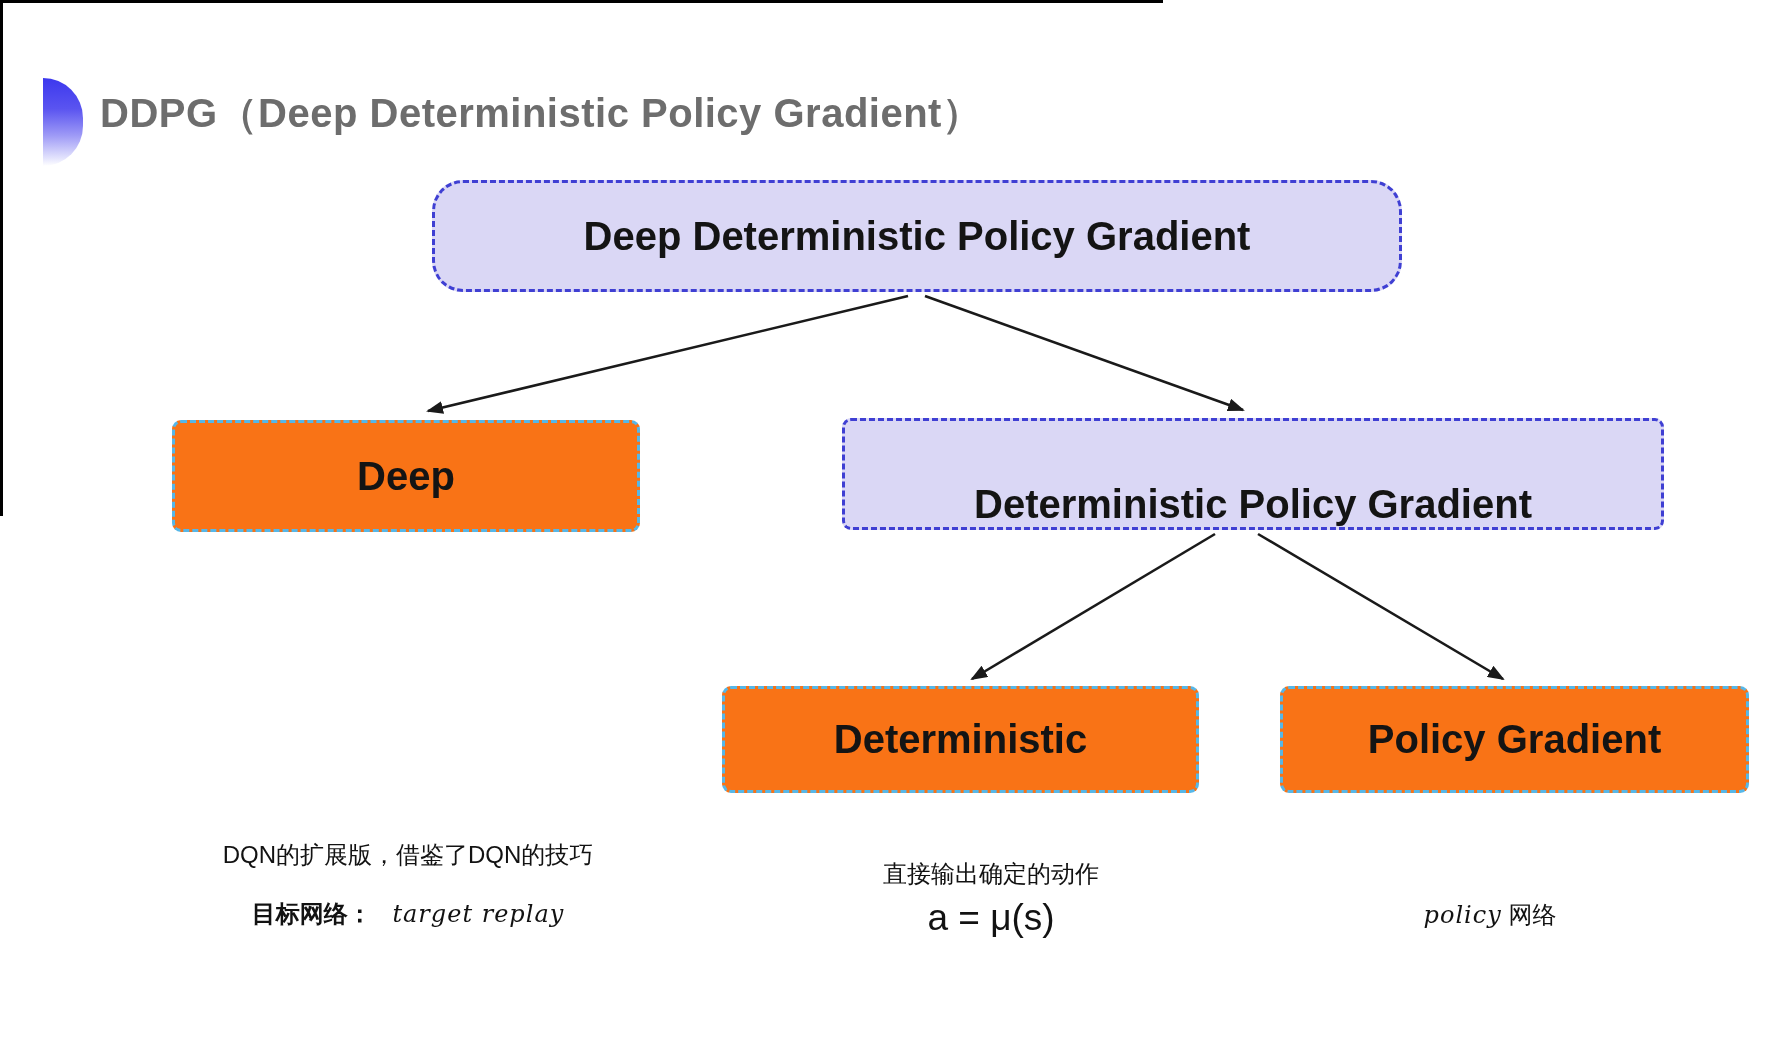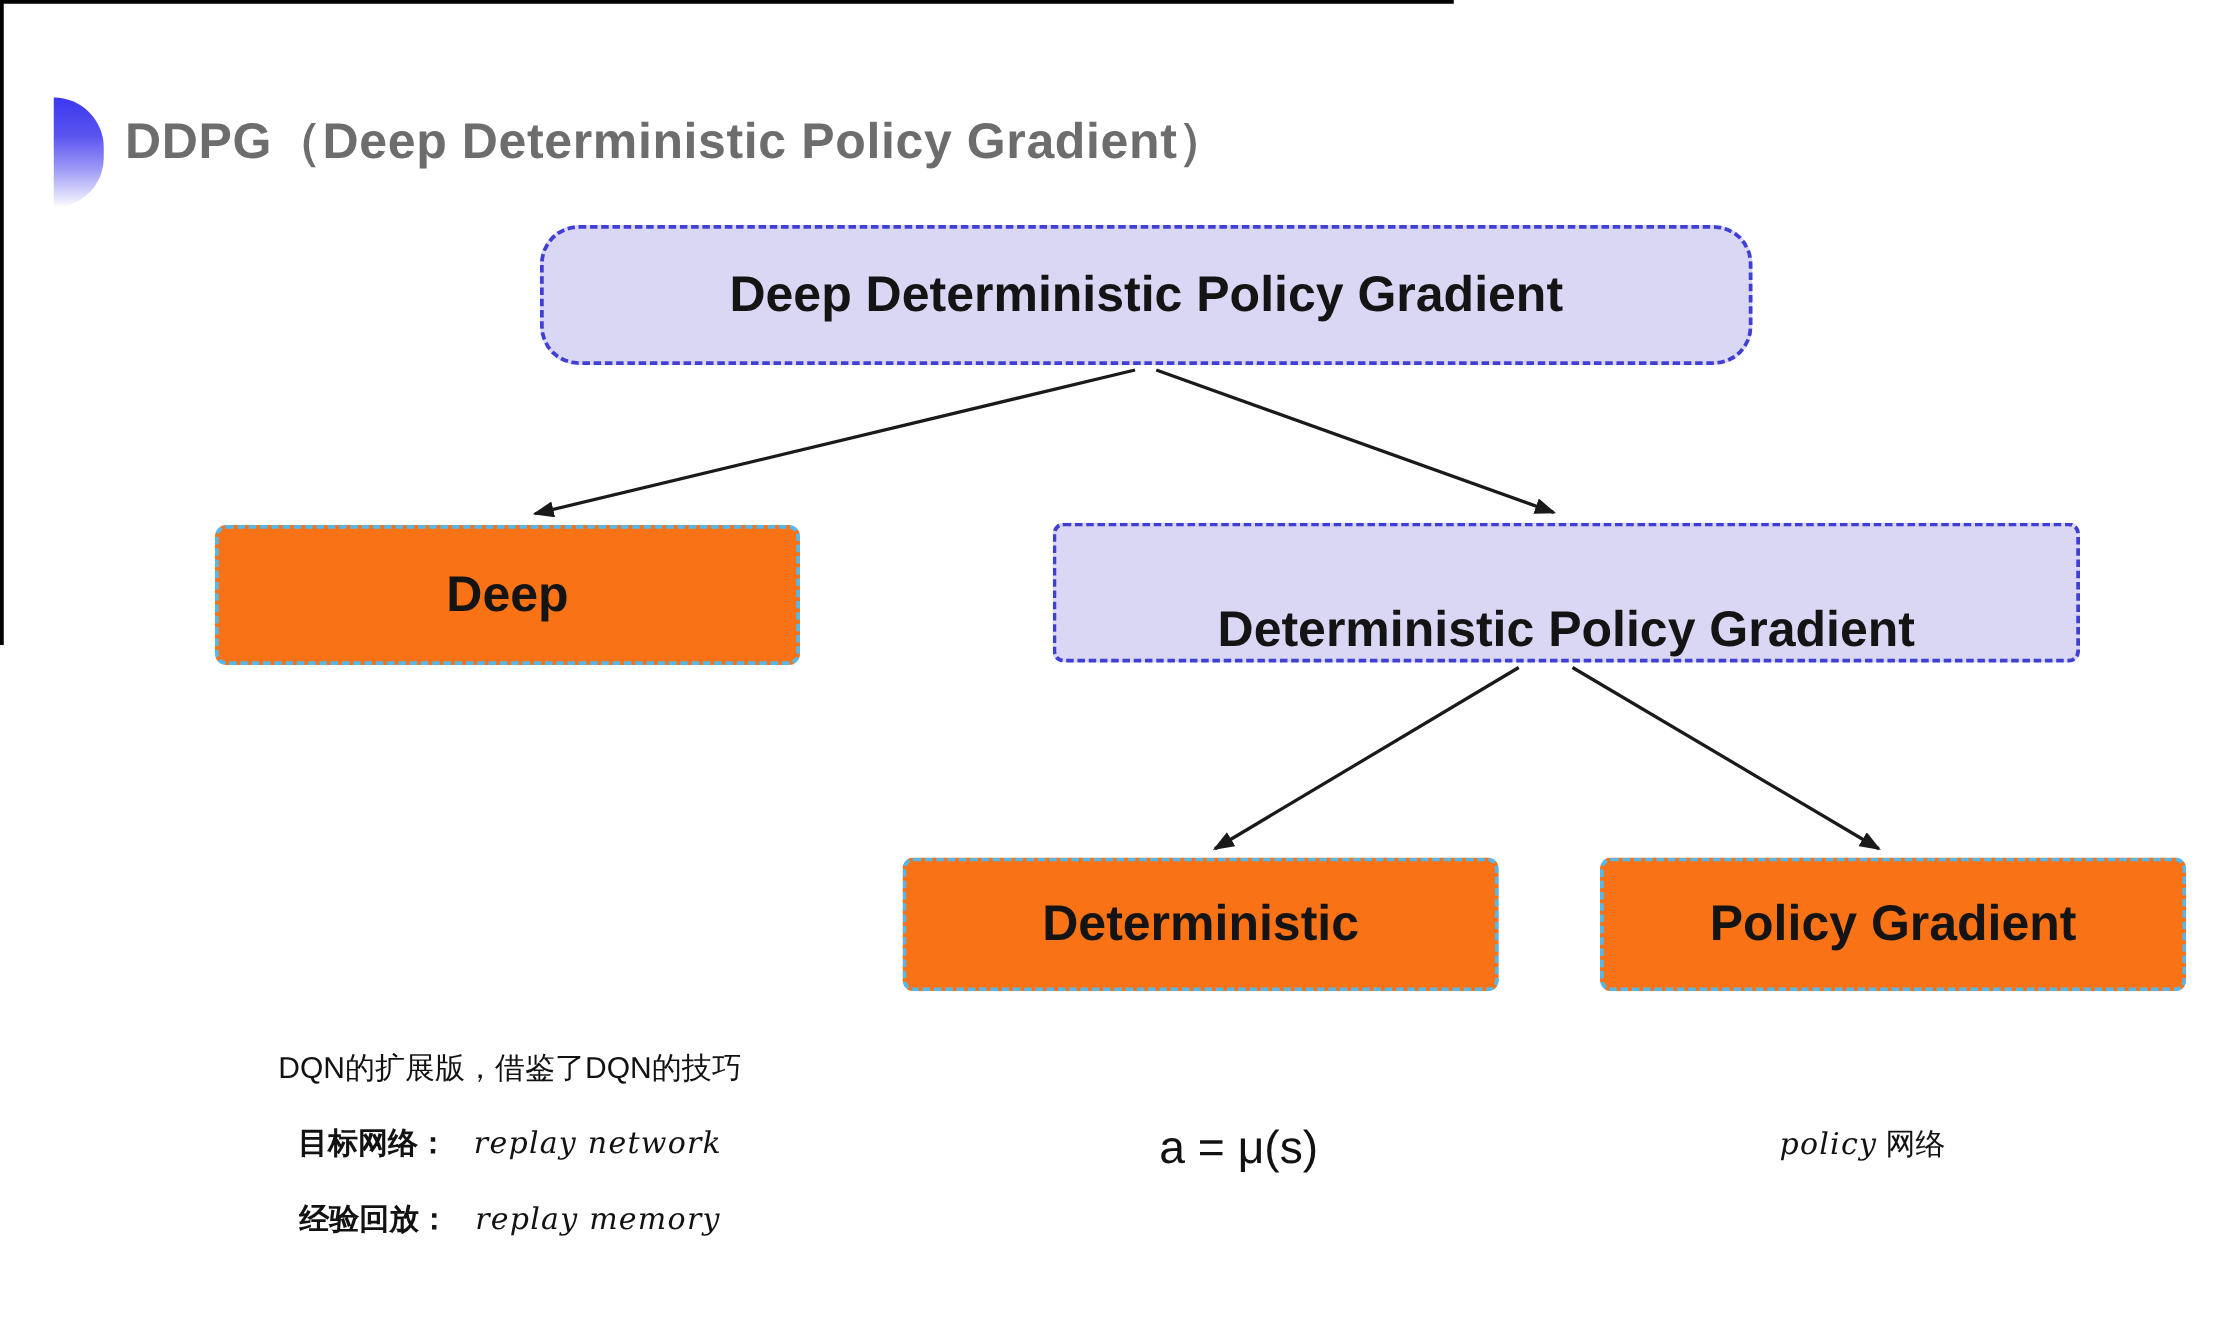--- a/index.html
+++ b/index.html
@@ -92,27 +92,24 @@
   <div class="node cyan n-pg">
     <span>Policy Gradient</span>
   </div>
   <div class="node cyan n-det">
     <span>Deterministic</span>
   </div>
 
   <div class="ann a-deep-1">DQN的扩展版，借鉴了DQN的技巧</div>
   <div class="ann a-deep-2">
     <span class="cjk">目标网络：</span><span class="gap"></span>
-    <span class="math">replay network</span>
-  </div>
-  <div class="ann a-deep-3">
-    <span class="cjk">经验回放：</span><span class="gap"></span>
-    <span class="math">replay memory</span>
+    <span class="math">target replay</span>
   </div>
 
+  <div class="ann a-det-1">直接输出确定的动作</div>
   <div class="ann a-det-2 math">a = μ(s)</div>
 
   <div class="ann a-pg-2">
     <span class="math">policy</span>
     <span> 网络</span>
   </div>
 
 </div>
 
 </body></html>

